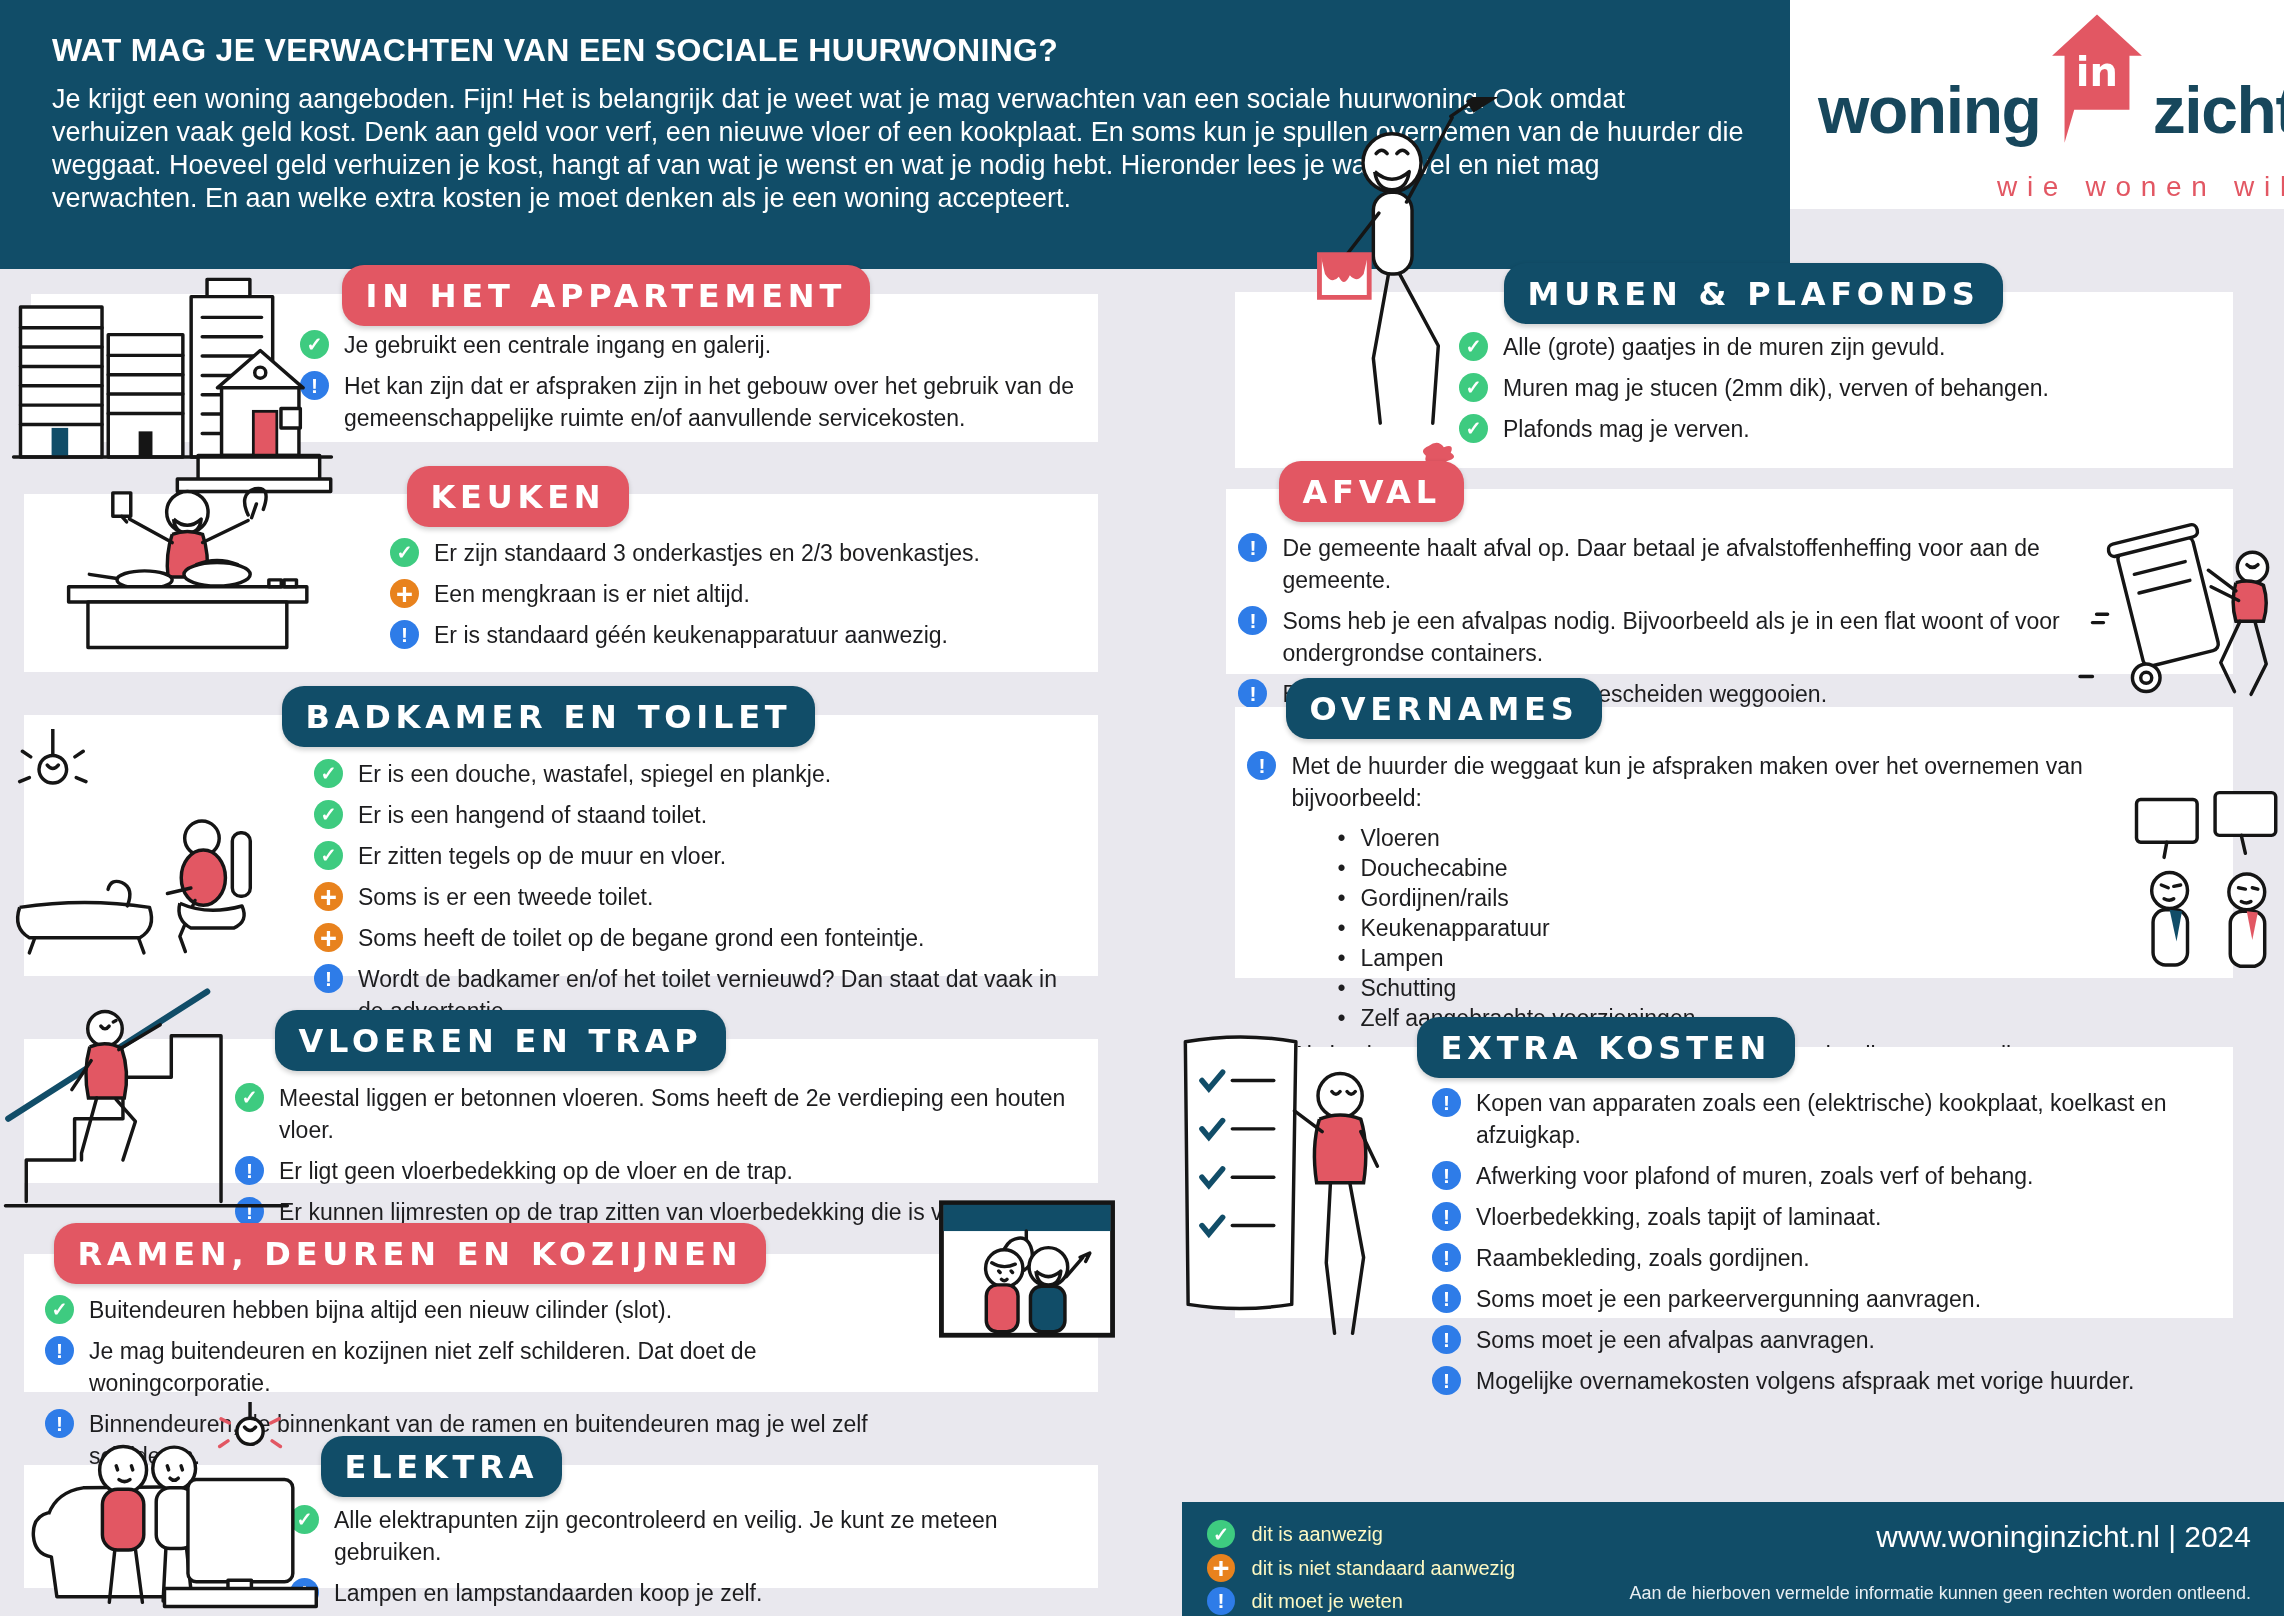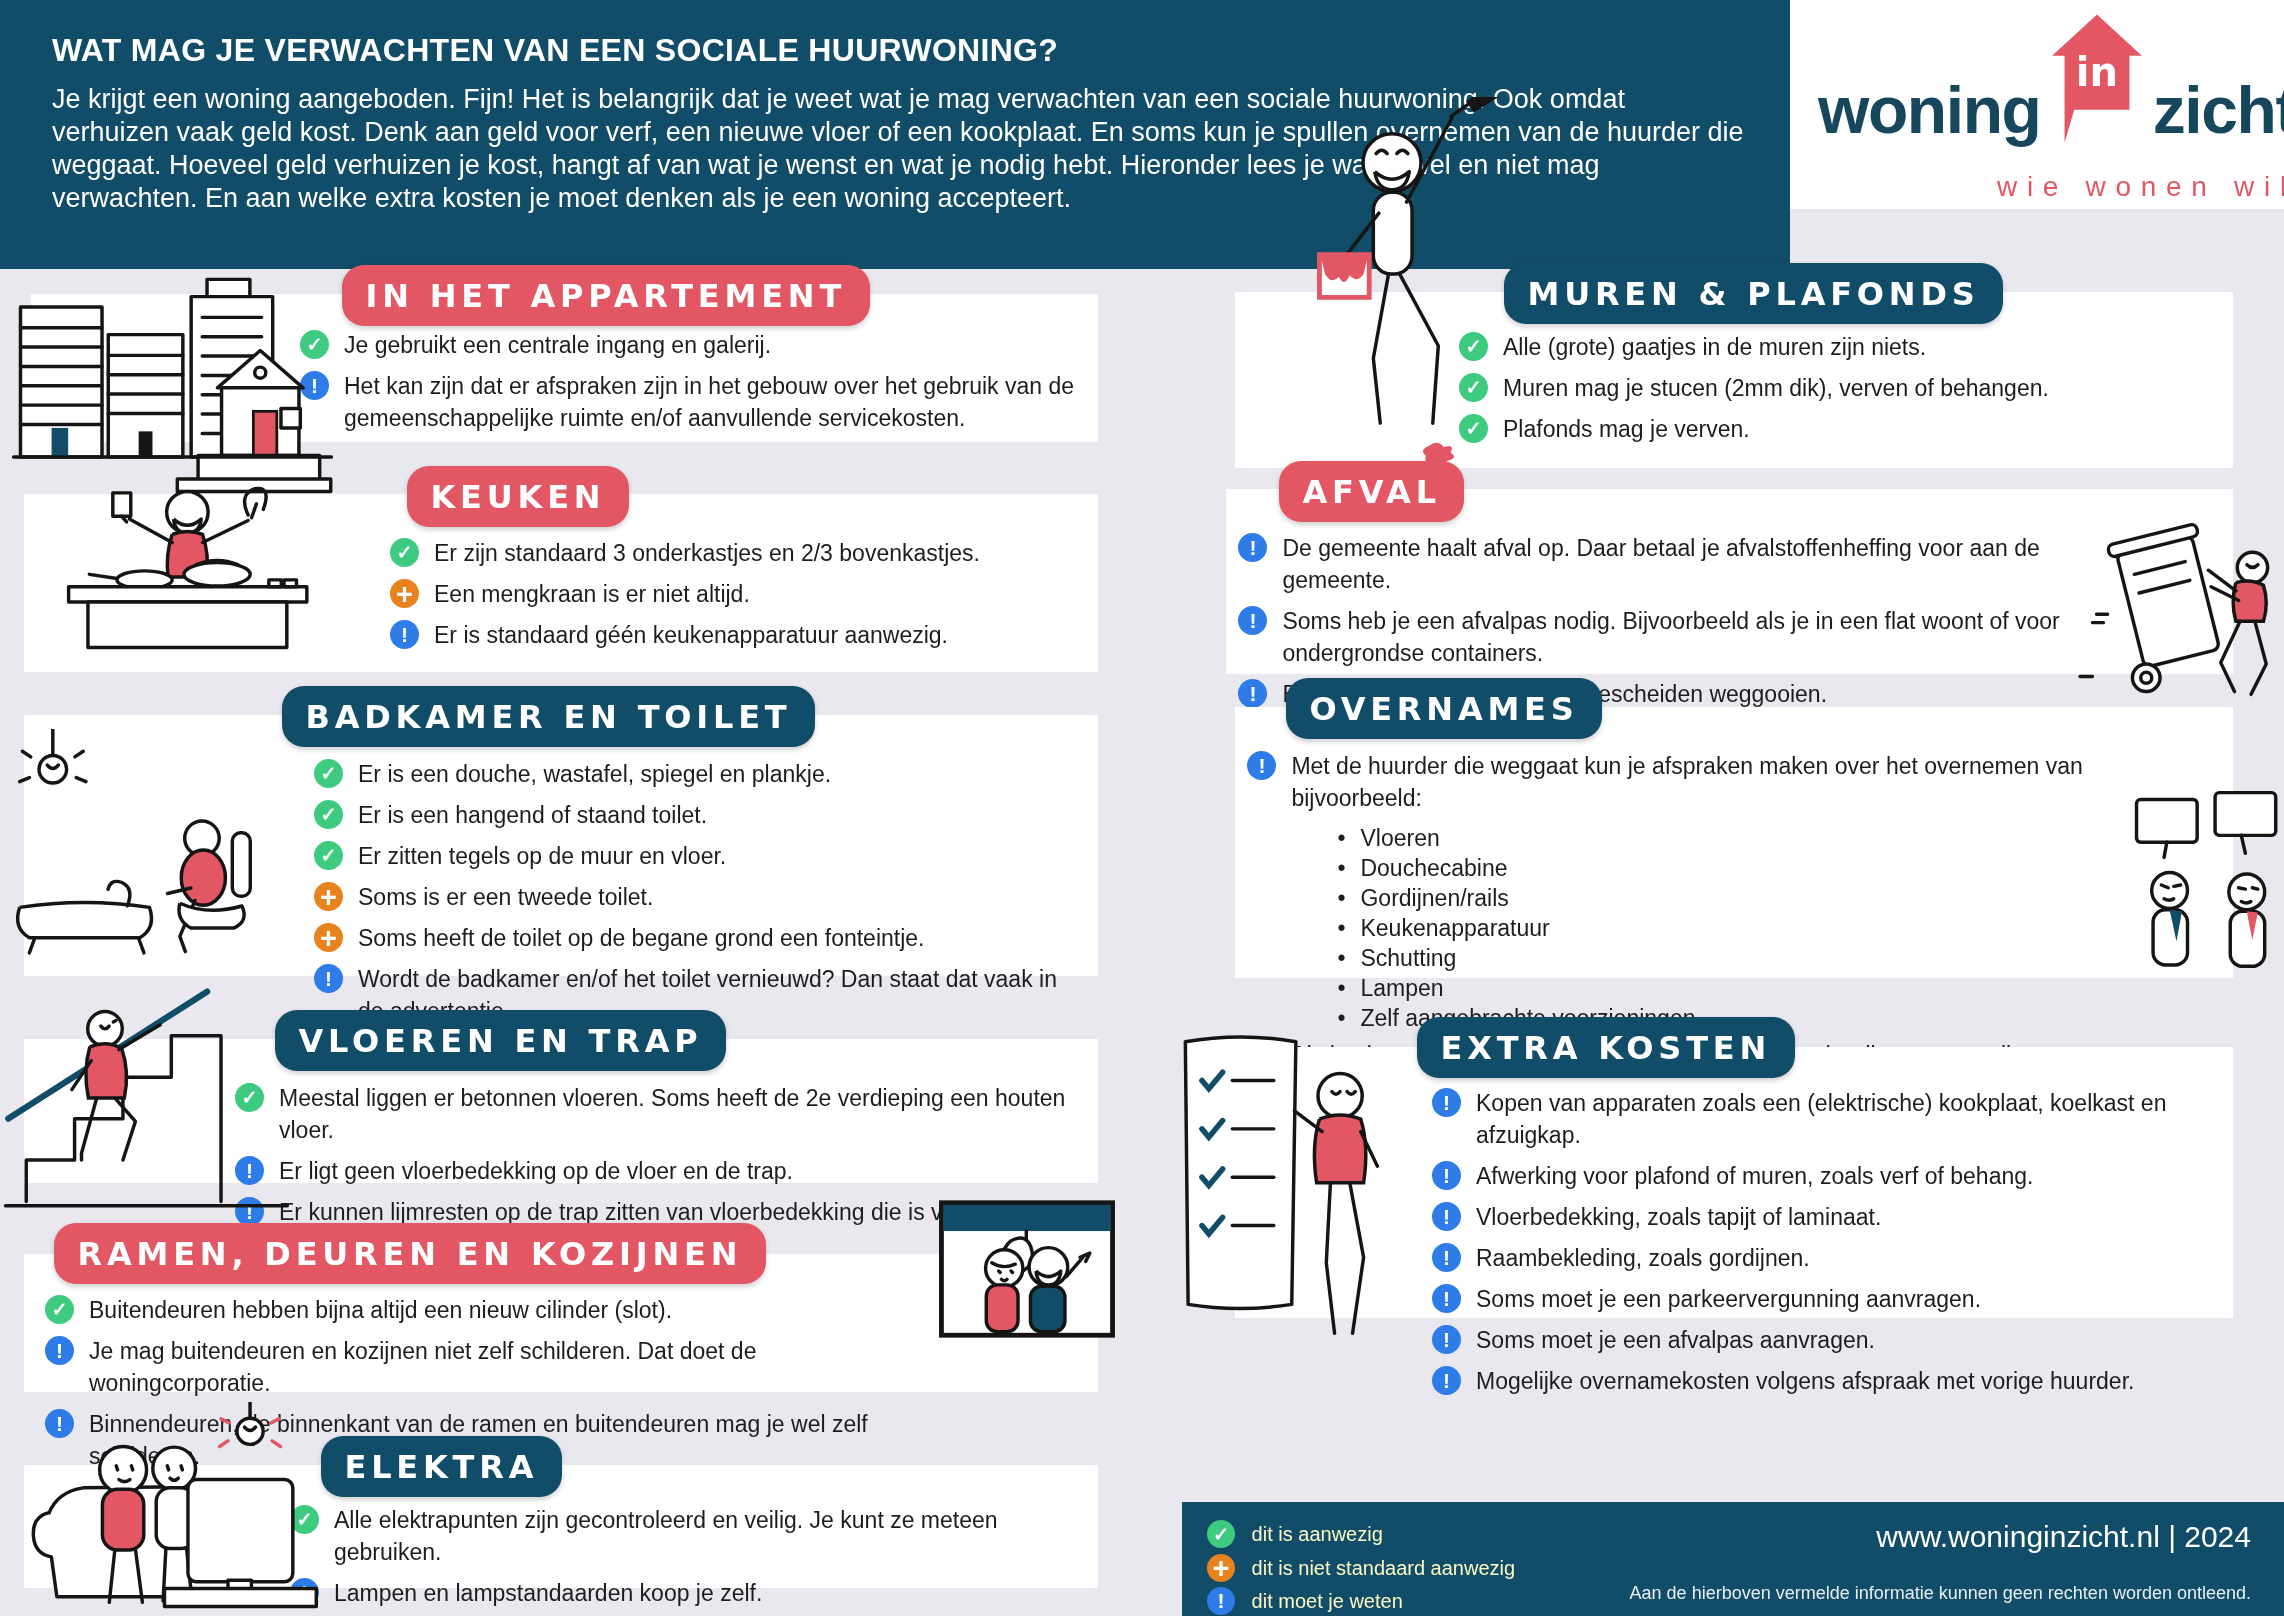--- a/index.html
+++ b/index.html
@@ -189,21 +189,21 @@
           <span class="txt">Lampen en lampstandaarden koop je zelf.</span>
         </div>
       </div>
   </section>
   <div class="badge teal" style="left:321px;top:1436px">ELEKTRA</div>
 
   <section class="panel" style="left:1235px;top:292px;width:998px;height:176px;padding:39px 14px 0 224px">
     <div>
         <div class="row">
           <span class="ic check">✓</span>
-          <span class="txt">Alle (grote) gaatjes in de muren zijn niets.</span>
+          <span class="txt">Alle (grote) gaatjes in de muren zijn gevuld.</span>
         </div>
         <div class="row">
           <span class="ic check">✓</span>
           <span class="txt">Muren mag je stucen (2mm dik), verven of behangen.</span>
         </div>
         <div class="row">
           <span class="ic check">✓</span>
           <span class="txt">Plafonds mag je verven.</span>
         </div>
       </div>
@@ -233,22 +233,22 @@
         <div class="row">
           <span class="ic info">!</span>
           <span class="txt">Met de huurder die weggaat kun je afspraken maken over het overnemen van bijvoorbeeld:</span>
         </div>
       </div>
     <ul class="bullets">
         <li>Vloeren</li>
         <li>Douchecabine</li>
         <li>Gordijnen/rails</li>
         <li>Keukenapparatuur</li>
+        <li>Lampen</li>
         <li>Schutting</li>
-        <li>Lampen</li>
         <li>Zelf aangebrachte voorzieningen</li>
       </ul>
     <p class="outro">Als je niets wenst over te nemen, verwijdert de huurder die weggaat alles.</p>
   </section>
   <div class="badge teal" style="left:1286px;top:678px">OVERNAMES</div>
 
   <section class="panel" style="left:1235px;top:1047px;width:998px;height:271px;padding:40px 7px 0 197px">
     <div>
         <div class="row">
           <span class="ic info">!</span>

